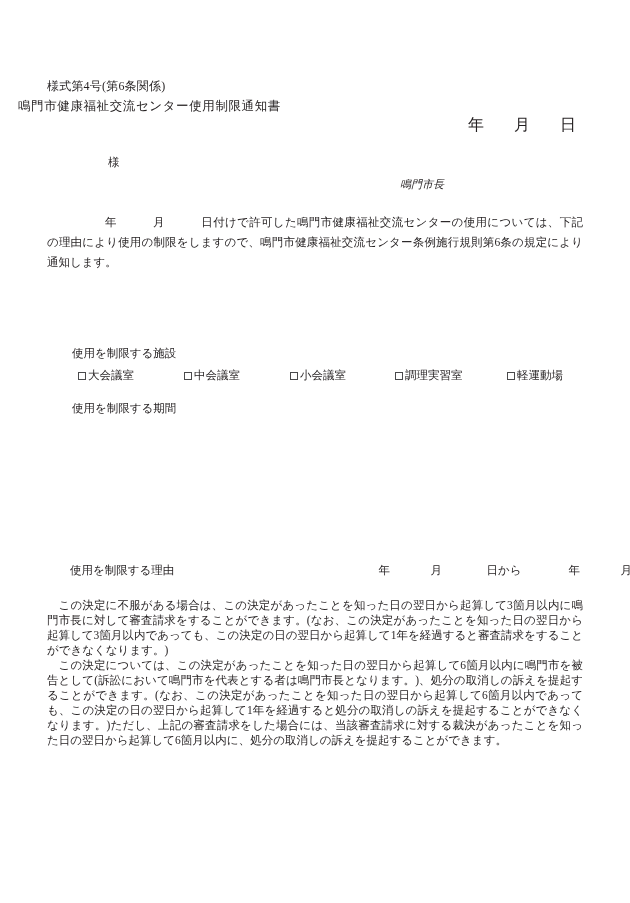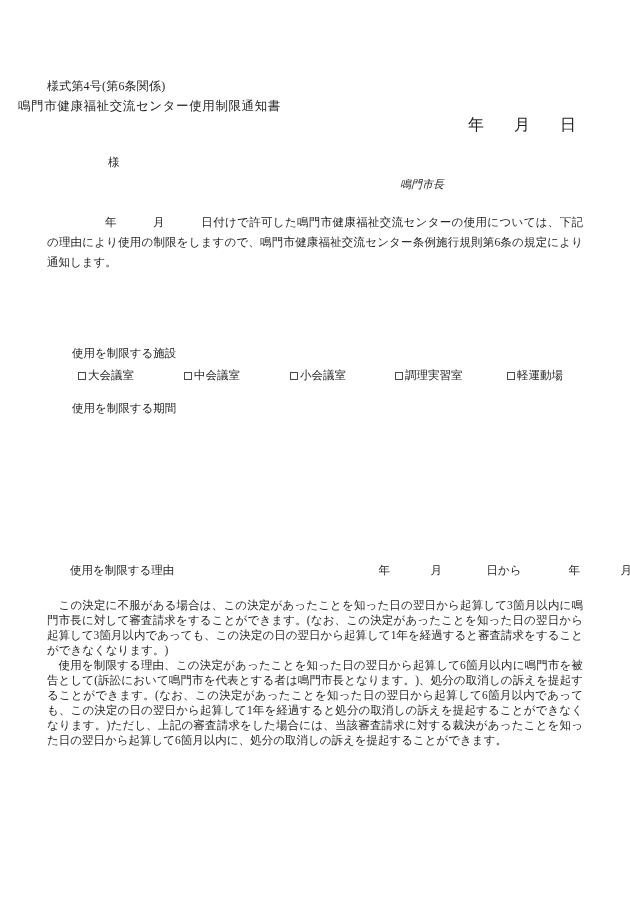--- a/index.html
+++ b/index.html
@@ -254,16 +254,16 @@
         <td class="period-label">使用を制限する理由</td>
         <td class="period-value">
           <span class="pv-lead"></span><span class="slot pv-y">年</span><span class="slot pv-m">月</span><span class="slot pv-dfrom">日から</span><span class="slot pv-y2">年</span><span class="slot pv-m2">月</span>
         </td>
       </tr>
     </tbody>
   </table>
 
   <div class="legal">
     <p>この決定に不服がある場合は、この決定があったことを知った日の翌日から起算して3箇月以内に鳴門市長に対して審査請求をすることができます。(なお、この決定があったことを知った日の翌日から起算して3箇月以内であっても、この決定の日の翌日から起算して1年を経過すると審査請求をすることができなくなります。)</p>
-    <p>使用を制限する理由、この決定があったことを知った日の翌日から起算して6箇月以内に鳴門市を被告として(訴訟において鳴門市を代表とする者は鳴門市長となります。)、処分の取消しの訴えを提起することができます。(なお、この決定があったことを知った日の翌日から起算して6箇月以内であっても、この決定の日の翌日から起算して1年を経過すると処分の取消しの訴えを提起することができなくなります。)ただし、上記の審査請求をした場合には、当該審査請求に対する裁決があったことを知った日の翌日から起算して6箇月以内に、処分の取消しの訴えを提起することができます。</p>
+    <p>この決定については、この決定があったことを知った日の翌日から起算して6箇月以内に鳴門市を被告として(訴訟において鳴門市を代表とする者は鳴門市長となります。)、処分の取消しの訴えを提起することができます。(なお、この決定があったことを知った日の翌日から起算して6箇月以内であっても、この決定の日の翌日から起算して1年を経過すると処分の取消しの訴えを提起することができなくなります。)ただし、上記の審査請求をした場合には、当該審査請求に対する裁決があったことを知った日の翌日から起算して6箇月以内に、処分の取消しの訴えを提起することができます。</p>
   </div>
 
 </div>
 
 </body></html>

